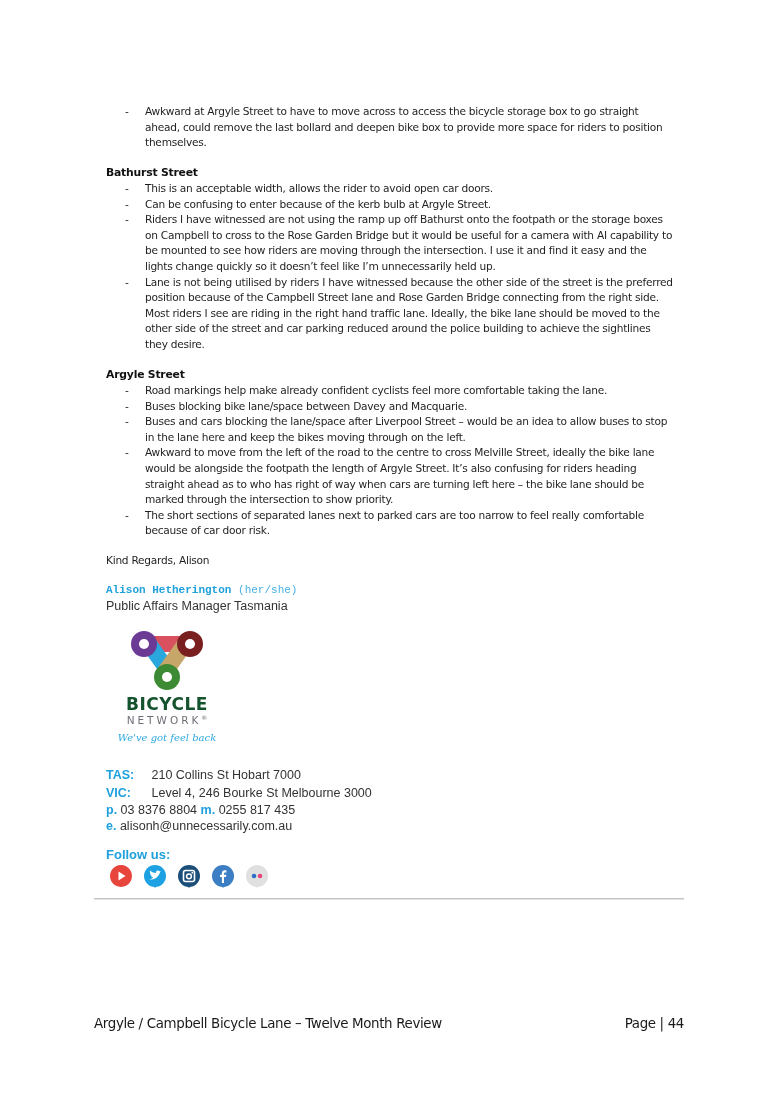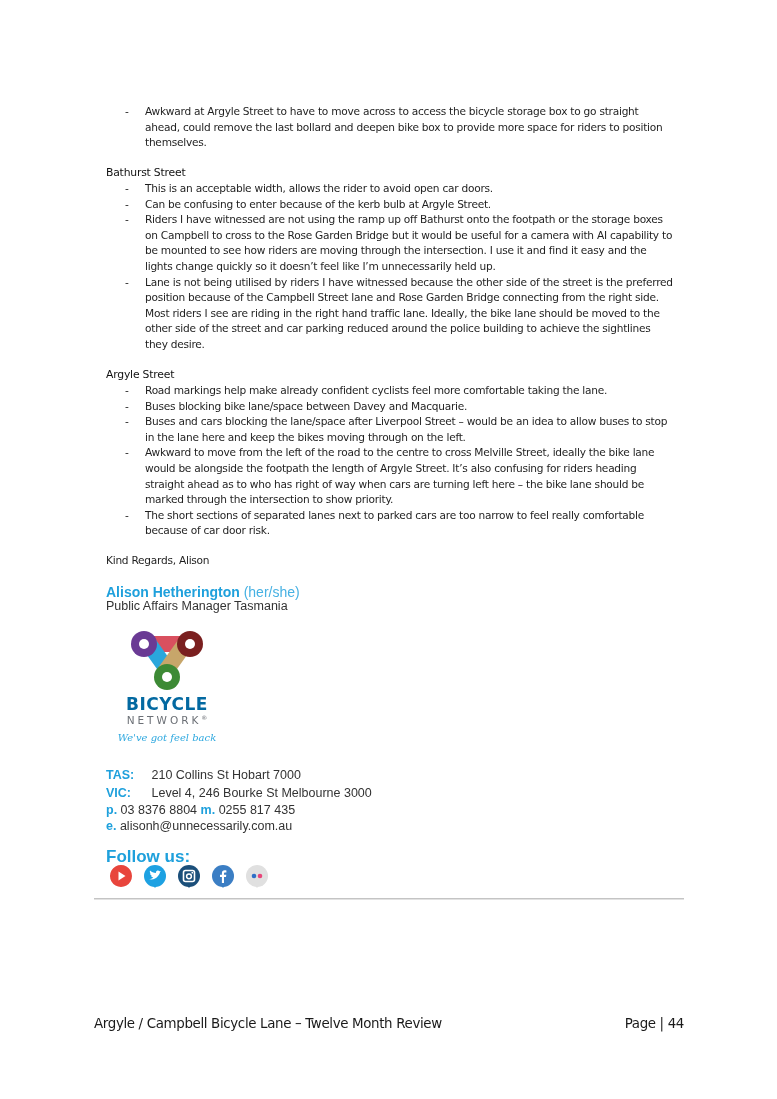--- a/index.html
+++ b/index.html
@@ -3,35 +3,35 @@
 <meta charset="utf-8">
 <style>
   html, body { margin:0; padding:0; background:#ffffff; }
   body { width:777px; height:1099px; position:relative; overflow:hidden;
          font-family:"Liberation Sans", sans-serif; color:#222; }
   .page { position:absolute; left:0; top:0; width:777px; height:1099px; }
   .body-text { font-family:"DejaVu Sans", sans-serif; font-size:10.6px; line-height:15.6px; color:#1e1e1e; letter-spacing:-0.25px; }
   .bullets { position:absolute; left:106px; width:570px; }
   .bullet { position:relative; padding-left:39px; }
   .bullet .dash { position:absolute; left:19px; top:0; }
-  .heading { position:absolute; left:106px; font-weight:normal; font-family:"DejaVu Sans", sans-serif; font-size:10.8px; color:#111; letter-spacing:-0.2px; }
+  .heading { position:absolute; left:106px; font-weight:bold; font-family:"DejaVu Sans", sans-serif; font-size:10.8px; color:#111; letter-spacing:-0.2px; }
   .kind { position:absolute; left:106px; top:553px; }
-  .sig-name { position:absolute; left:106px; top:584px; font-family:Liberation Sans, sans-serif; font-size:14px; color:#1ea0dc;text-align:center; }
+  .sig-name { position:absolute; left:106px; top:584px; font-family:Liberation Mono, monospace; font-size:11px; color:#1ea0dc;text-align:center; }
   .sig-name b { font-weight:bold; }
   .sig-name .pron { color:#46b1e3; }
   .sig-title { position:absolute; left:106px; top:599px; font-family:"Liberation Sans", sans-serif; font-size:12.5px; color:#333; }
   .logo { position:absolute; left:106px; top:626px; width:122px; height:126px; background:#fff; }
   .logo-word { position:absolute; left:0; width:122px; text-align:center; font-family:"DejaVu Sans", sans-serif; }
-  .logo-bicycle { top:68px; font-size:17px; font-weight:bold; color:#0369a1; letter-spacing:0.5px; }
+  .logo-bicycle { top:68px; font-size:17px; font-weight:bold; color:#14532d; letter-spacing:0.5px; }
   .logo-network { top:88px; font-size:10.5px; color:#6b6f75; letter-spacing:3px; }
   .logo-tag { top:106px; font-size:10px; font-style:italic; color:#2ea8df; font-family:"DejaVu Serif", serif; }
   .contact { position:absolute; left:106px; font-family:"Liberation Sans", sans-serif; font-size:12.5px; color:#333; }
   .contact .lbl { color:#1ea0dc; font-weight:bold; display:inline-block; }
   .contact .lbl.wide { width:42px; }
-  .follow { position:absolute; left:106px; top:847px; font-family:"Liberation Sans", sans-serif; font-size:17px; font-weight:bold; color:#1ea0dc; }
+  .follow { position:absolute; left:106px; top:847px; font-family:"Liberation Sans", sans-serif; font-size:13px; font-weight:bold; color:#1ea0dc; }
   .socials { position:absolute; left:109px; top:864px; height:26px; }
   .social { position:absolute; top:0; width:24px; height:24px; }
   .rule { position:absolute; left:94px; top:898px; width:590px; height:1px; background:#c4c4c4; border-bottom:1px solid #e2e2e2; }
   .footer-left { position:absolute; left:94px; top:1016px; font-family:"DejaVu Sans", sans-serif; font-size:13.4px; color:#1a1a1a; letter-spacing:-0.35px; }
   .footer-right { position:absolute; right:93px; top:1016px; font-family:"DejaVu Sans", sans-serif; font-size:13.4px; color:#1a1a1a; letter-spacing:-0.35px;margin-left:24px; }
 </style>
 </head>
 <body>
 
 <div class="page">

